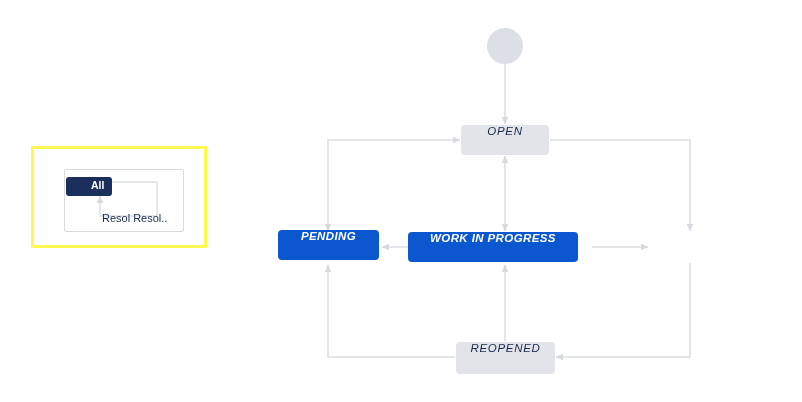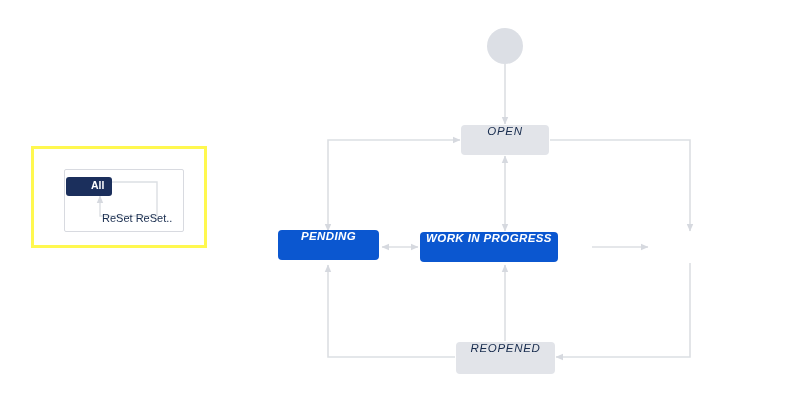--- a/index.html
+++ b/index.html
@@ -160,21 +160,21 @@
   <div class="start-circle" style="left:487px; top:28px;"></div>
 
   <div class="node node-grey" style="left:461px; top:125px; width:88px; height:30px;">
     <span>OPEN</span>
   </div>
 
   <div class="node node-blue" style="left:278px; top:230px; width:101px; height:30px;">
     <span>PENDING</span>
   </div>
 
-  <div class="node node-blue" style="left:420px; top:232px; width:138px; height:30px;">
+  <div class="node node-blue" style="left:408px; top:232px; width:170px; height:30px;">
     <span>WORK IN PROGRESS</span>
   </div>
 
 
   <div class="node node-grey" style="left:456px; top:342px; width:99px; height:32px;">
     <span>REOPENED</span>
   </div>
 
   <div id="highlight-box">
 
@@ -189,16 +189,16 @@
       <g fill="none" stroke="#dcdfe3" stroke-width="1.4">
 
         <path d="M68,33 L123,33 L123,67 L66,67 L66,47" marker-end="url(#ah2)"></path>
       </g>
     </svg>
 
     <div id="all-badge">
       <span>All</span>
     </div>
 
-    <div id="mini-label">ReSet ReSet..</div>
+    <div id="mini-label">Resol Resol..</div>
   </div>
 
 </div>
 
 </body></html>

